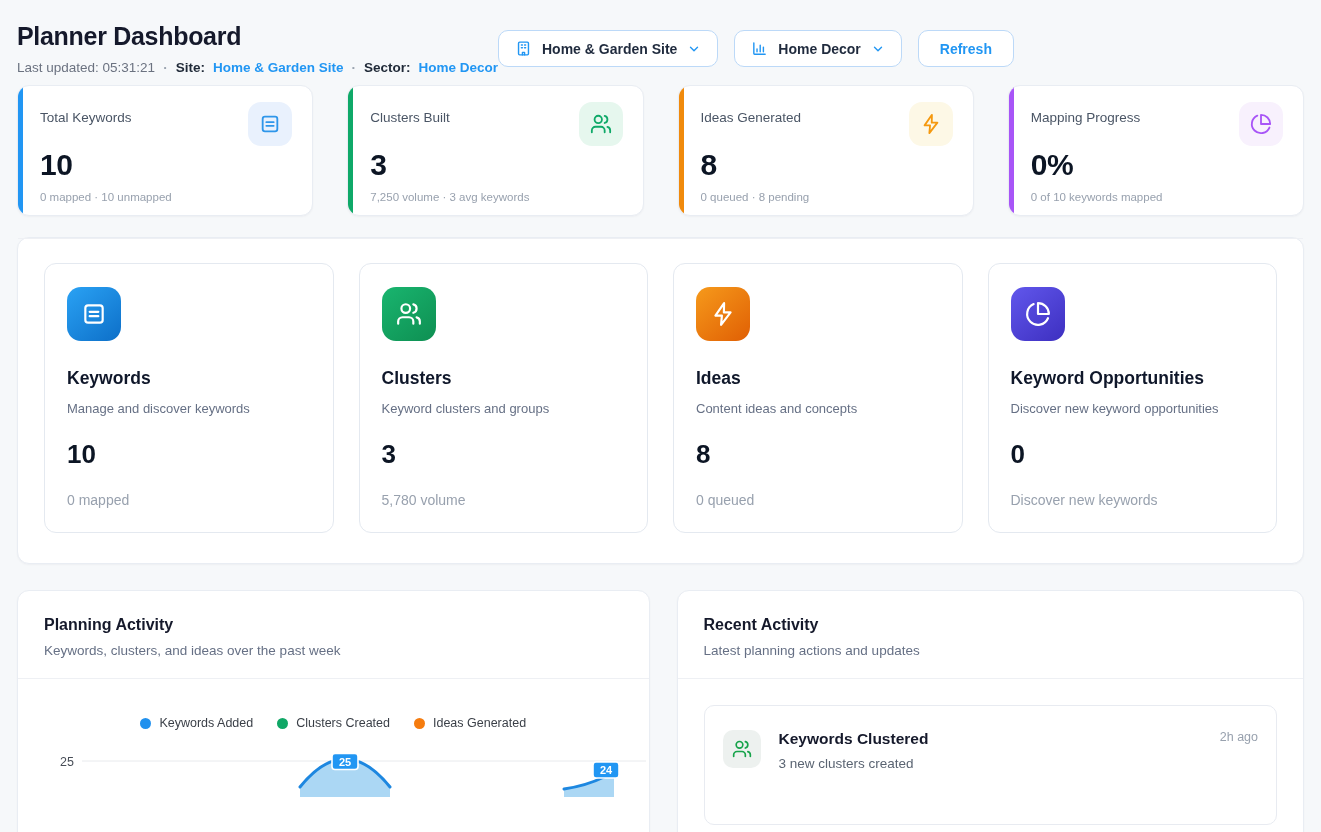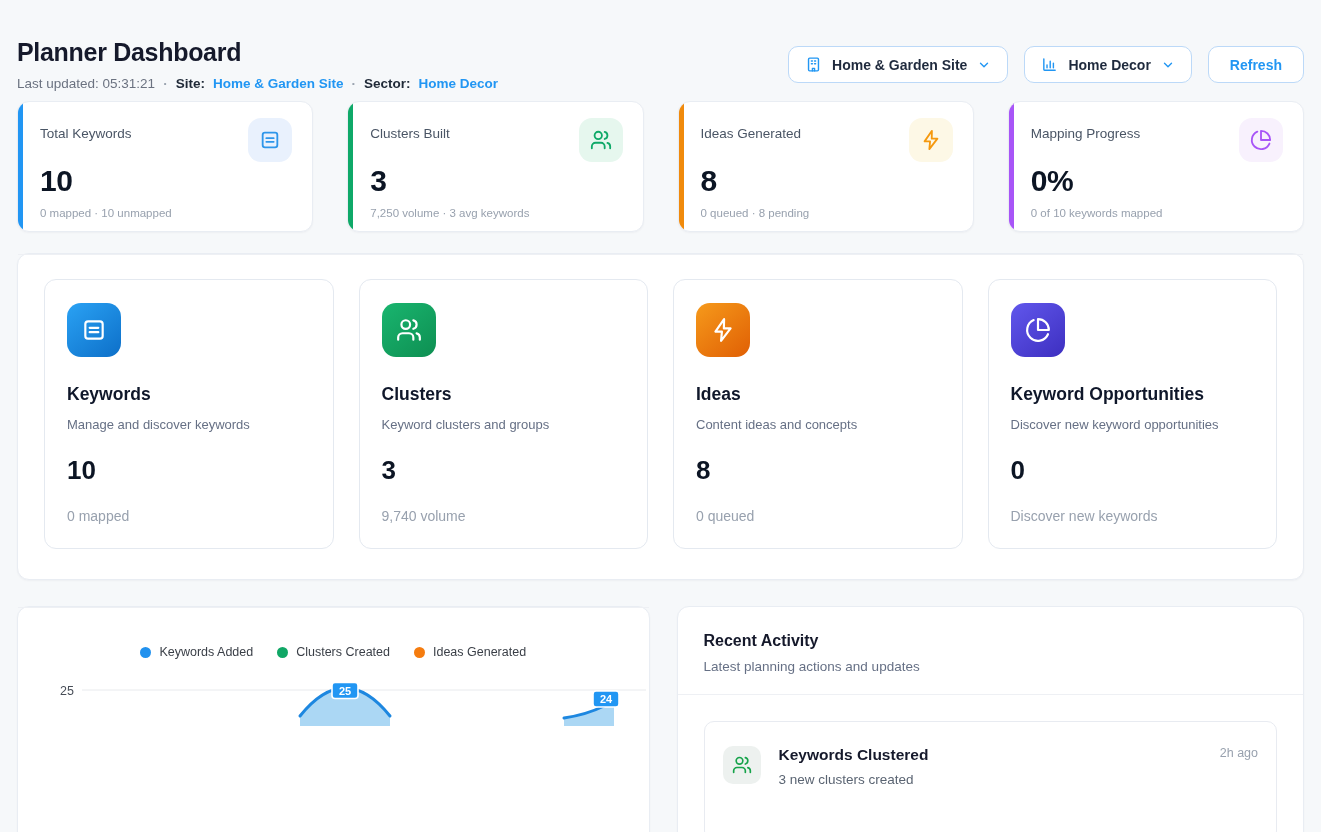--- a/index.html
+++ b/index.html
@@ -5,21 +5,21 @@
   html,body{margin:0;padding:0;}
   body{
     width:1321px;height:832px;overflow:hidden;position:relative;
     background:#f6f8fa;
     font-family:"Liberation Sans",sans-serif;
     color:#131c2e;
   }
   .page{padding:0 17px;position:relative;}
 
   
-  .topbar{display:flex;justify-content:space-between;align-items:flex-start;padding-top:38px;}
+  .topbar{display:flex;align-items:flex-start;padding-top:22px;}
   .page-title{margin:0;font-size:25px;font-weight:700;letter-spacing:-.3px;color:#15192b;}
   .meta{margin-top:9px;display:flex;align-items:center;gap:8px;font-size:13.5px;}
   .meta-gray{color:#6b7280;}
   .meta-dot{color:#9aa3af;font-weight:700;}
   .meta-label{color:#1f2937;font-weight:700;}
   .meta-link{color:#2196f3;font-weight:600;text-decoration:none;cursor:pointer;}
   .topbar-right{display:flex;gap:16px;margin-top:8px;}
   .sel-btn,.refresh-btn{
     display:flex;align-items:center;gap:10px;height:37px;padding:0 16px;
     background:#fff;border:1px solid #bcd9f8;border-radius:10px;
@@ -229,21 +229,21 @@
           <svg width="26" height="26" viewBox="0 0 24 24" fill="none" stroke="currentColor" stroke-width="2" stroke-linecap="round" stroke-linejoin="round">
               <path d="M16 21v-2a4 4 0 0 0-4-4H6a4 4 0 0 0-4 4v2"></path>
               <circle cx="9" cy="7" r="4"></circle>
               <path d="M22 21v-2a4 4 0 0 0-3-3.87"></path>
               <path d="M16 3.13a4 4 0 0 1 0 7.75"></path>
             </svg>
         </span>
         <h3>Clusters</h3>
         <p class="module-desc">Keyword clusters and groups</p>
         <div class="module-value">3</div>
-        <div class="module-sub">9,740 volume</div>
+        <div class="module-sub">5,780 volume</div>
       </div>
       <div class="module-card">
         <span class="module-icon mg-orange">
           <svg width="26" height="26" viewBox="0 0 24 24" fill="none" stroke="currentColor" stroke-width="2" stroke-linecap="round" stroke-linejoin="round">
               <path d="M13 2 5 13.5h6L10.2 22 19 10.5h-6.2L13 2z"></path>
             </svg>
         </span>
         <h3>Ideas</h3>
         <p class="module-desc">Content ideas and concepts</p>
         <div class="module-value">8</div>
@@ -260,20 +260,24 @@
         <p class="module-desc">Discover new keyword opportunities</p>
         <div class="module-value">0</div>
         <div class="module-sub">Discover new keywords</div>
       </div>
     </div>
   </section>
 
   <div class="bottom-row">
 
     <section class="panel">
+      <div class="panel-head">
+        <h2>Planning Activity</h2>
+        <p>Keywords, clusters, and ideas over the past week</p>
+      </div>
       <div class="panel-body">
         <div class="legend">
           <span class="legend-item">
             <i class="dot dot-kw"></i>
             <span>Keywords Added</span>
           </span>
           <span class="legend-item">
             <i class="dot dot-cl"></i>
             <span>Clusters Created</span>
           </span>

